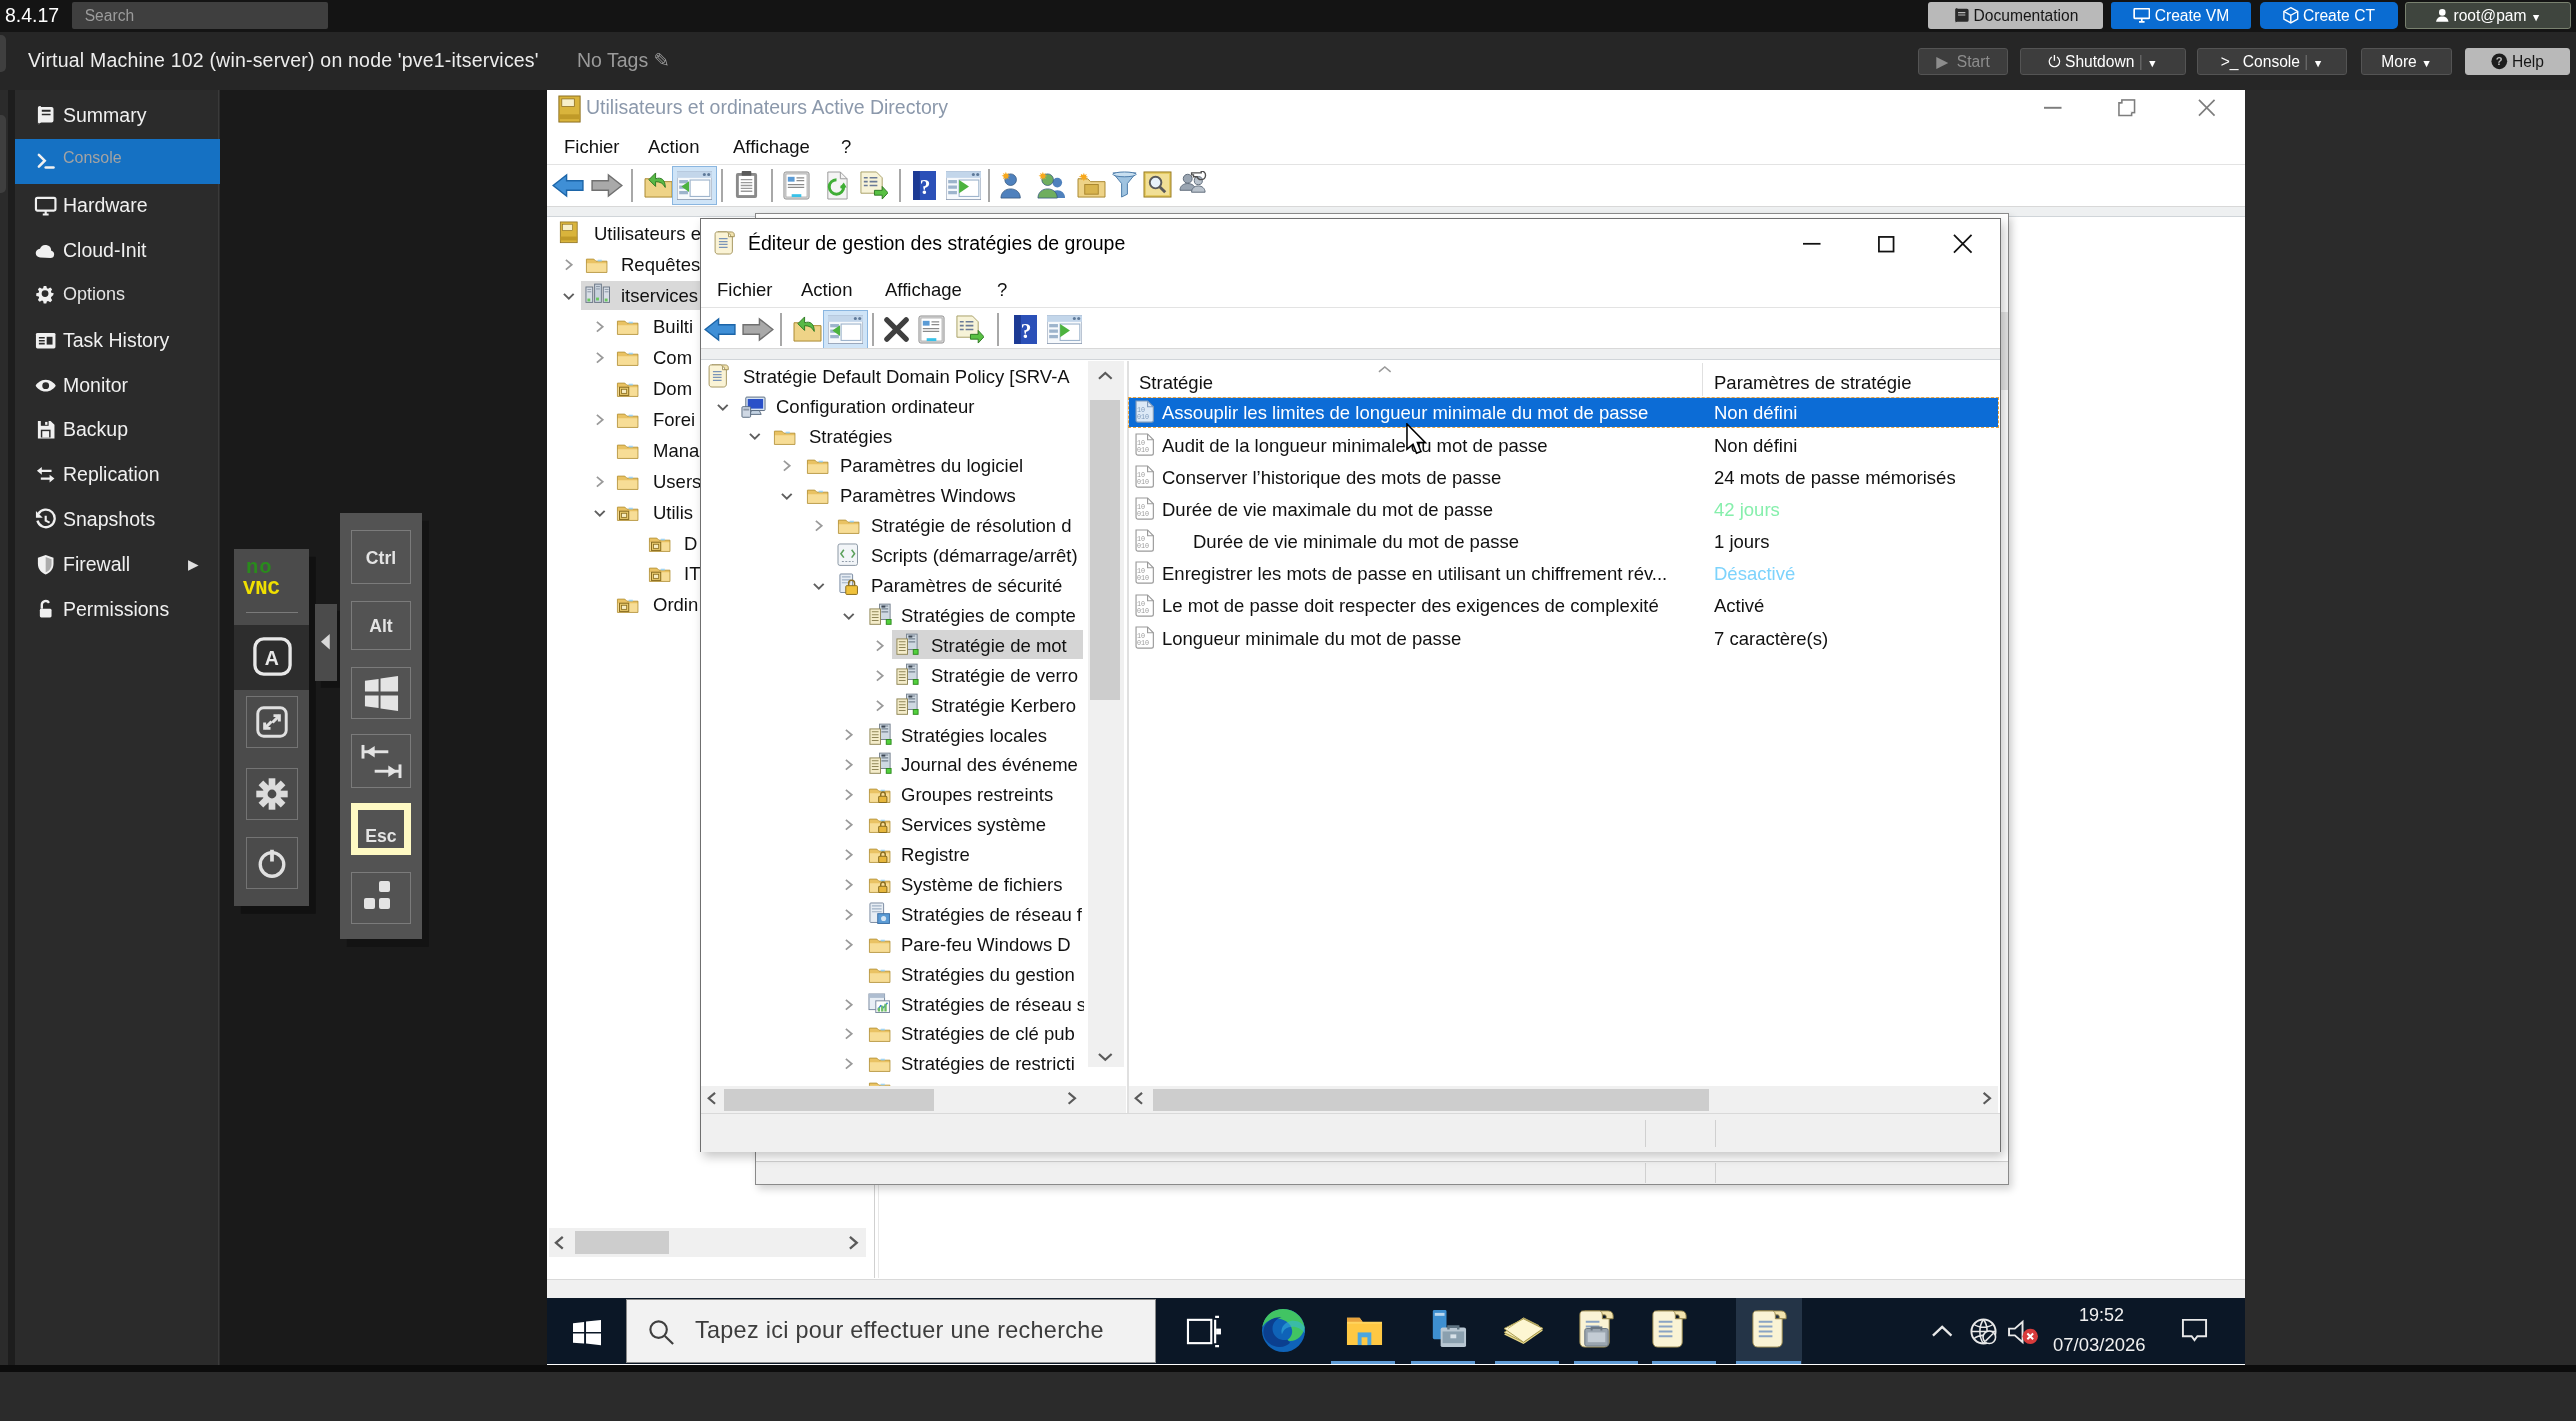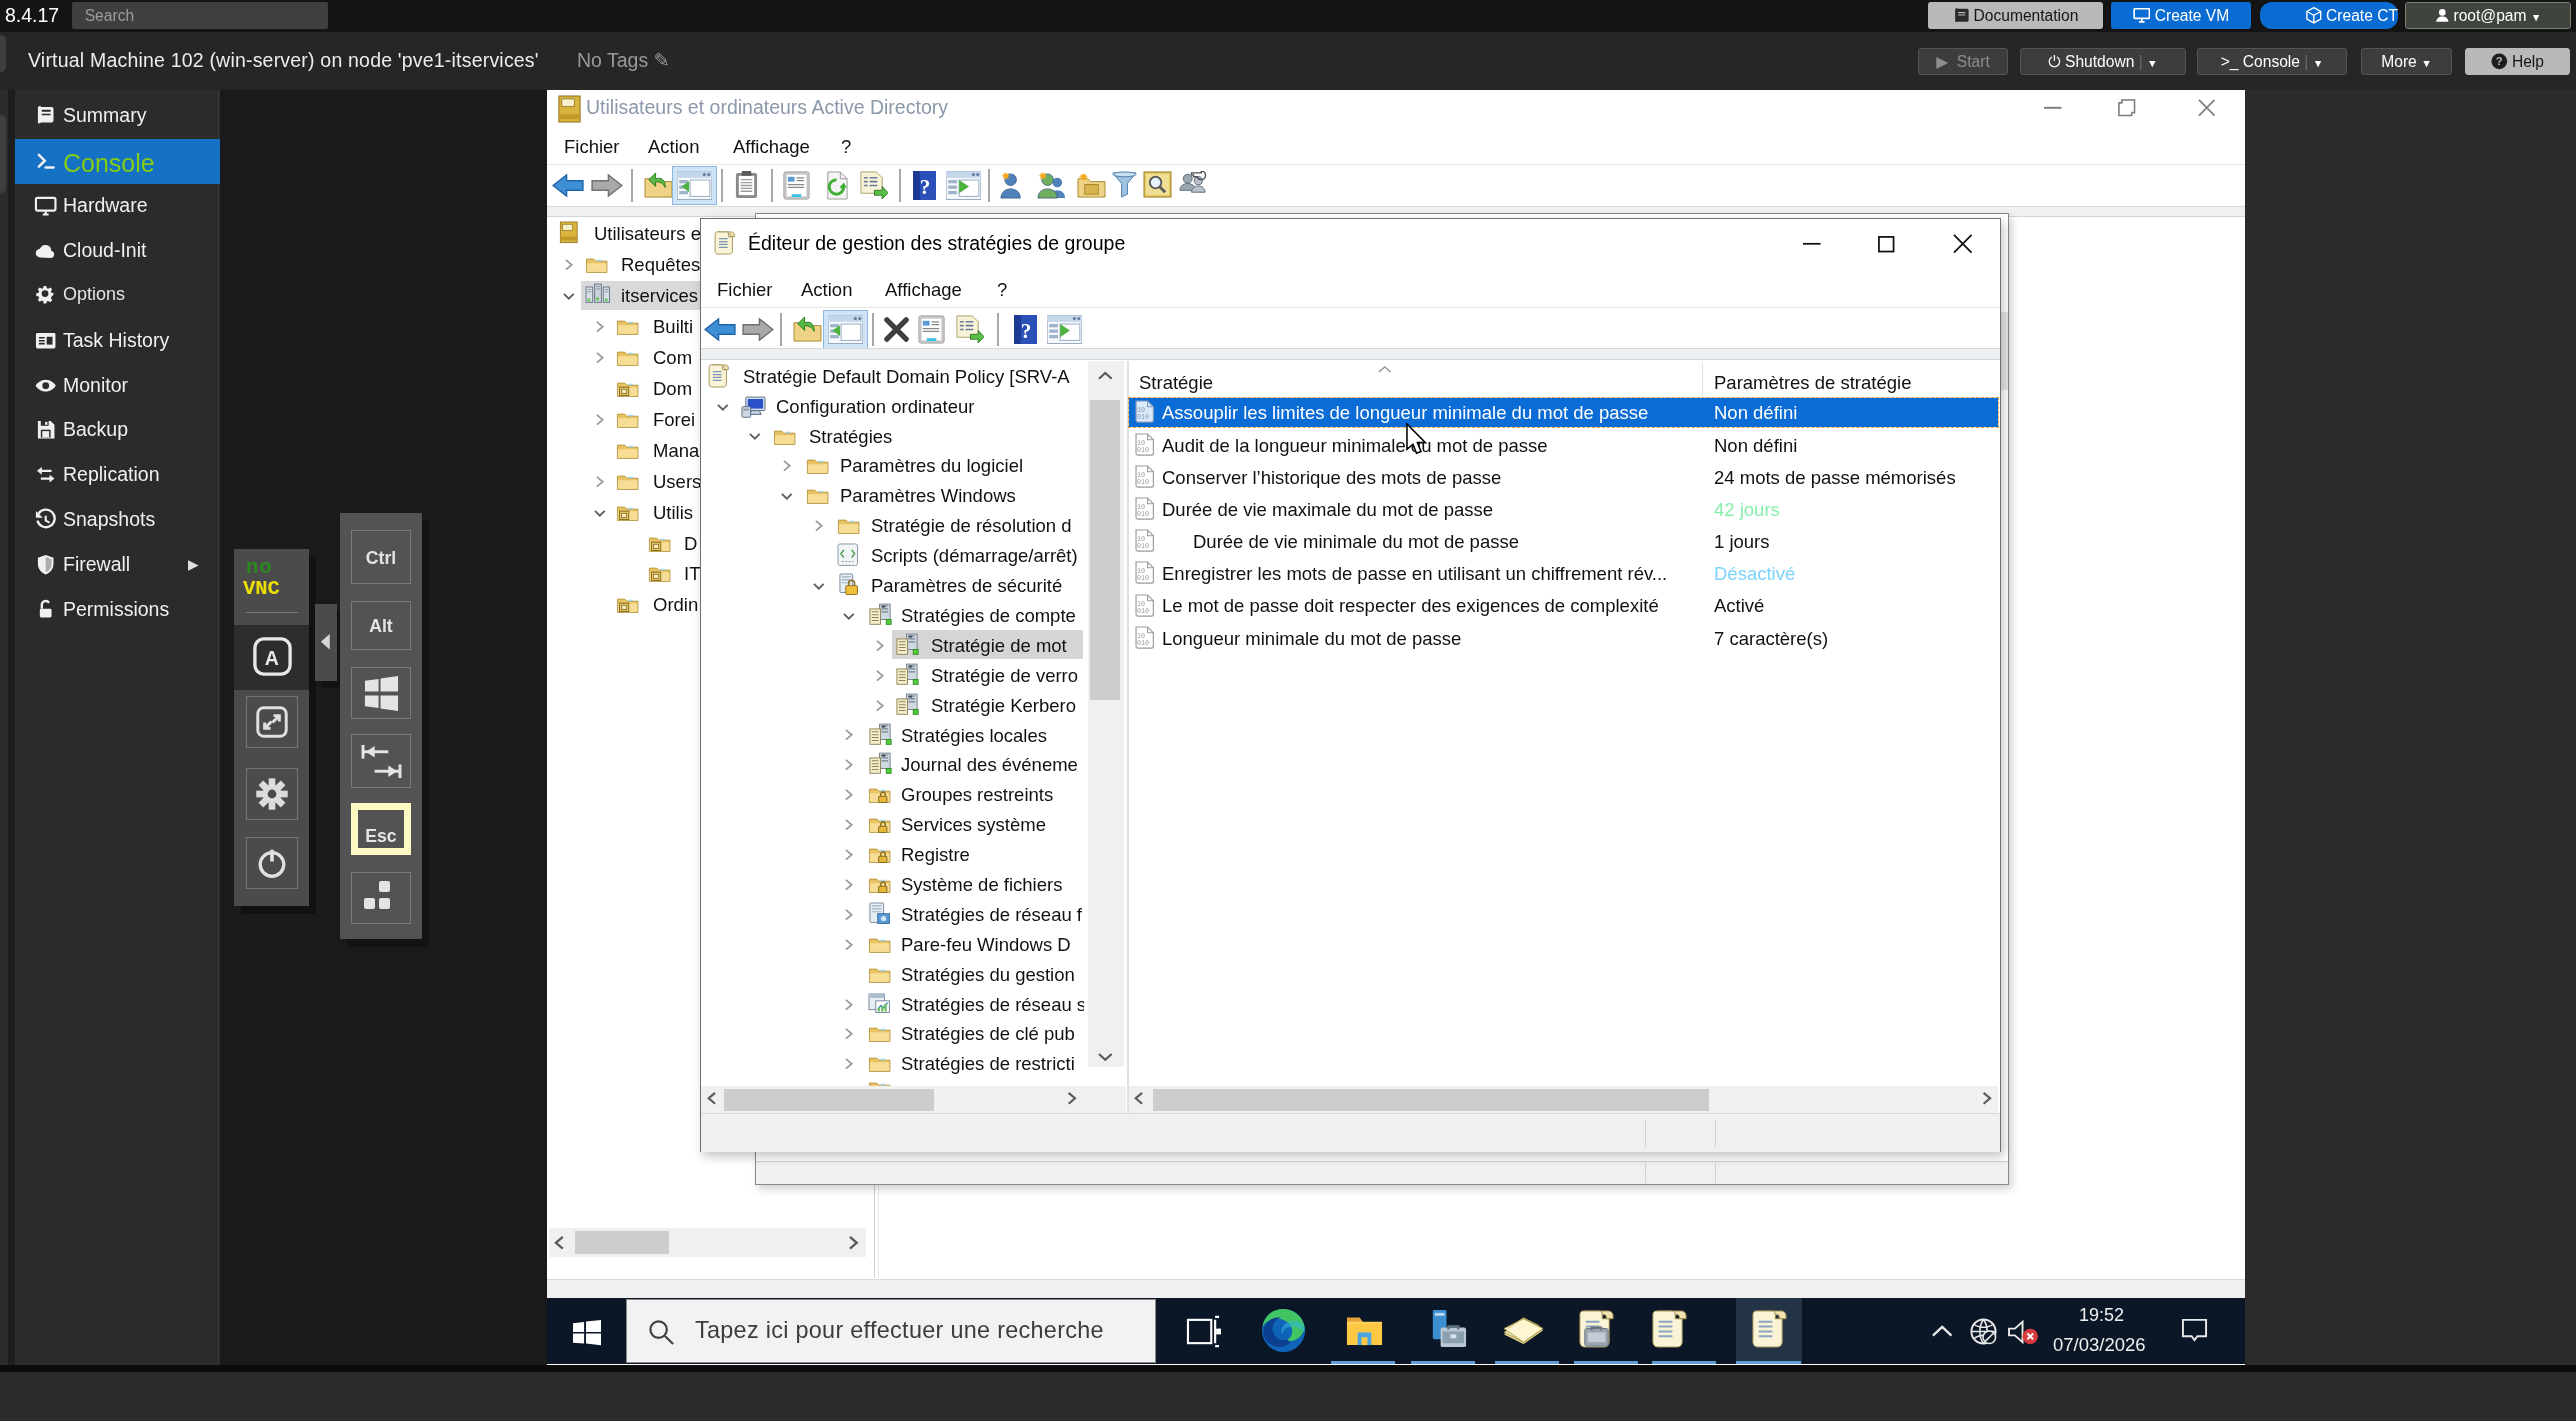--- a/index.html
+++ b/index.html
@@ -11,21 +11,21 @@
 <div class="abs nw" style="left:72px;top:2px;width:256px;height:27px;background:#3f3f3f;border-radius:2px;color:#9c9c9c;font-size:15.6px;line-height:27px;padding-left:12.7px;">Search</div>
 <div class="abs nw" style="left:1928px;top:2px;width:175px;height:27px;background:#b9b9b9;border-radius:2.9px;color:#161616;font-size:15.6px;line-height:27px;text-align:center;"><svg width="16.6" height="14.6" viewBox="0 0 20 18" style="vertical-align:-2px">
       <path d="M4 1h13a2 2 0 012 2v12a2 2 0 01-2 2H5.5A2.5 2.5 0 003 18V1z" fill="#2a2a2a"></path>
       <path fill="#b9b9b9" d="M6 5h9v1.6H6zM6 8h9v1.4H6z"></path>
       <path fill="#2a2a2a" d="M2.6 2c0-1 .7-1.8 1.8-1.8h.8V16h-.8a2.8 2.8 0 00-1.8.8V2z"></path>
     </svg> Documentation</div>
 <div class="abs nw" style="left:2111px;top:2px;width:140px;height:27px;background:#0a6cd2;border-radius:2.9px;color:#fff;font-size:15.6px;line-height:27px;text-align:center;"><svg width="17.6" height="14.6" viewBox="0 0 24 21" style="vertical-align:-2px">
       <rect x="1" y="1" width="22" height="14" rx="1.5" fill="none" stroke="#fff" stroke-width="2.4"></rect>
       <path d="M8 20h8M12 15v5" stroke="#fff" stroke-width="2.4"></path>
     </svg> Create VM</div>
-<div class="abs nw" style="left:2260px;top:2px;width:138px;height:27px;background:#0a6cd2;border-radius:12px;color:#fff;font-size:15.6px;line-height:27px;text-align:right;"><svg width="15.6" height="16.6" viewBox="0 0 22 24" style="vertical-align:-2.9px">
+<div class="abs nw" style="left:2260px;top:2px;width:138px;height:27px;background:#0a6cd2;border-radius:5px;color:#fff;font-size:15.6px;line-height:27px;text-align:center;"><svg width="15.6" height="16.6" viewBox="0 0 22 24" style="vertical-align:-2.9px">
       <path d="M11 1l10 5.5v11L11 23 1 17.5v-11z" fill="none" stroke="#fff" stroke-width="2"></path>
       <path d="M1 6.5l10 5.5 10-5.5M11 12v11" fill="none" stroke="#fff" stroke-width="2"></path>
     </svg> Create CT</div>
 <div class="abs nw" style="left:2405px;top:2px;width:166px;height:27px;background:#3f453e;border:1px solid #79816f;border-radius:2.9px;color:#fff;font-size:15.6px;line-height:25px;text-align:center;"><svg width="14.6" height="14.6" viewBox="0 0 20 20" style="vertical-align:-2px">
       <circle cx="10" cy="6" r="4.5" fill="#fff"></circle>
       <path d="M1.5 19c.5-5 4-7.5 8.5-7.5s8 2.5 8.5 7.5z" fill="#fff"></path>
     </svg> root@pam <span style="font-size:10.7px;">▼</span></div>
 <div class="abs" style="left:0;top:32px;width:2576px;height:58px;background:#262626;"></div>
 <div class="abs nw" style="left:28px;top:49px;color:#ededed;font-size:19.5px;letter-spacing:0.2px;">Virtual Machine 102 (win-server) on node 'pve1-itservices'</div>
 <div class="abs nw" style="left:577px;top:49px;color:#9a9a9a;font-size:19.5px;">No Tags ✎</div>
@@ -46,21 +46,21 @@
       <path fill="#f0f0f0" d="M5 3h13a2 2 0 012 2v12a2 2 0 01-2 2H7.5A2.5 2.5 0 005 21.5V3z"></path>
       <path fill="#2b2b2b" d="M8 6h9v2H8zM8 10h9v1.6H8z"></path>
       <path fill="#f0f0f0" d="M4 4c0-1 .8-2 2-2h1v17h-1a3 3 0 00-2 1V4z"></path>
     </svg></div>
 <div class="abs nw" style="left:63px;top:104px;color:#f0f0f0;font-size:19.5px;">Summary</div>
 <div class="abs" style="left:14.6px;top:139px;width:205px;height:45px;background:#1571c3;"></div>
 <div class="abs" style="left:34px;top:149px;width:23.4px;height:23.4px;"><svg style="" width="23.4" height="23.4" viewBox="0 0 24 24">
       <path fill="none" stroke="#f0f0f0" stroke-width="2.6" stroke-linecap="round" d="M5 6l6 6-6 6"></path>
       <path stroke="#f0f0f0" stroke-width="2.6" stroke-linecap="round" d="M12 19h8"></path>
     </svg></div>
-<div class="abs nw" style="left:63px;top:149px;color:#84cc16;font-size:25px;">Console</div>
+<div class="abs nw" style="left:63px;top:149px;color:#a3a3a3;font-size:16px;">Console</div>
 <div class="abs" style="left:14.6px;top:183px;width:205px;height:45px;"></div>
 <div class="abs" style="left:34px;top:194px;width:23.4px;height:23.4px;"><svg style="" width="23.4" height="23.4" viewBox="0 0 24 24">
       <rect x="2" y="4" width="20" height="13" rx="1.5" fill="none" stroke="#f0f0f0" stroke-width="2.2"></rect>
       <path stroke="#f0f0f0" stroke-width="2.2" d="M9 21h6M12 17v4"></path>
     </svg></div>
 <div class="abs nw" style="left:63px;top:194px;color:#f0f0f0;font-size:19.5px;">Hardware</div>
 <div class="abs" style="left:14.6px;top:228px;width:205px;height:45px;"></div>
 <div class="abs" style="left:34px;top:239px;width:23.4px;height:23.4px;"><svg style="" width="23.4" height="23.4" viewBox="0 0 24 24">
       <path fill="#f0f0f0" d="M6.5 19a4.5 4.5 0 01-.4-9A6 6 0 0117.7 12 3.8 3.8 0 0117 19.5z"></path>
     </svg></div>

